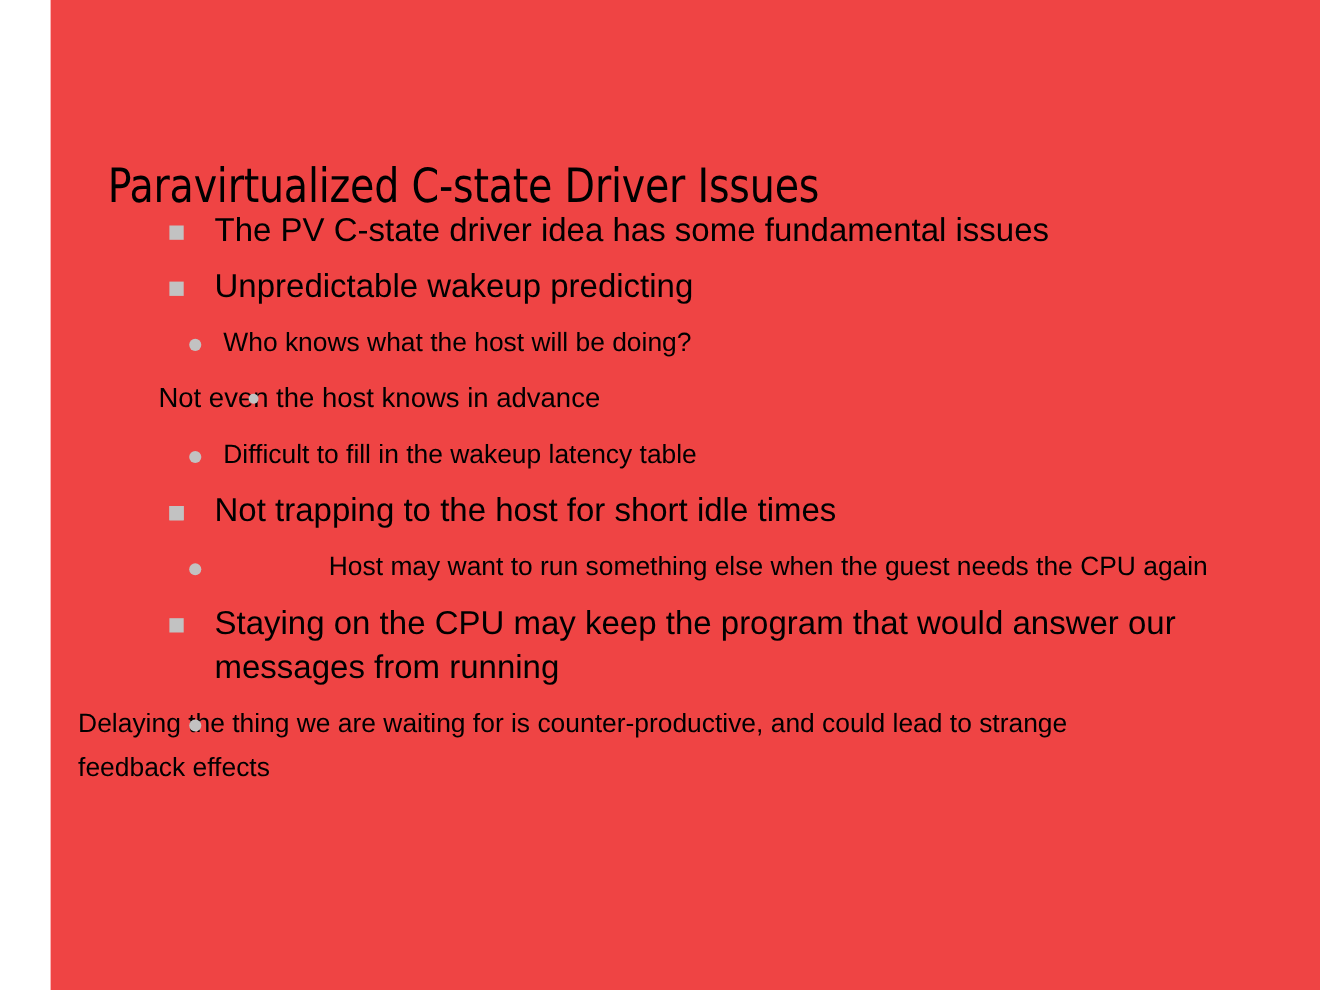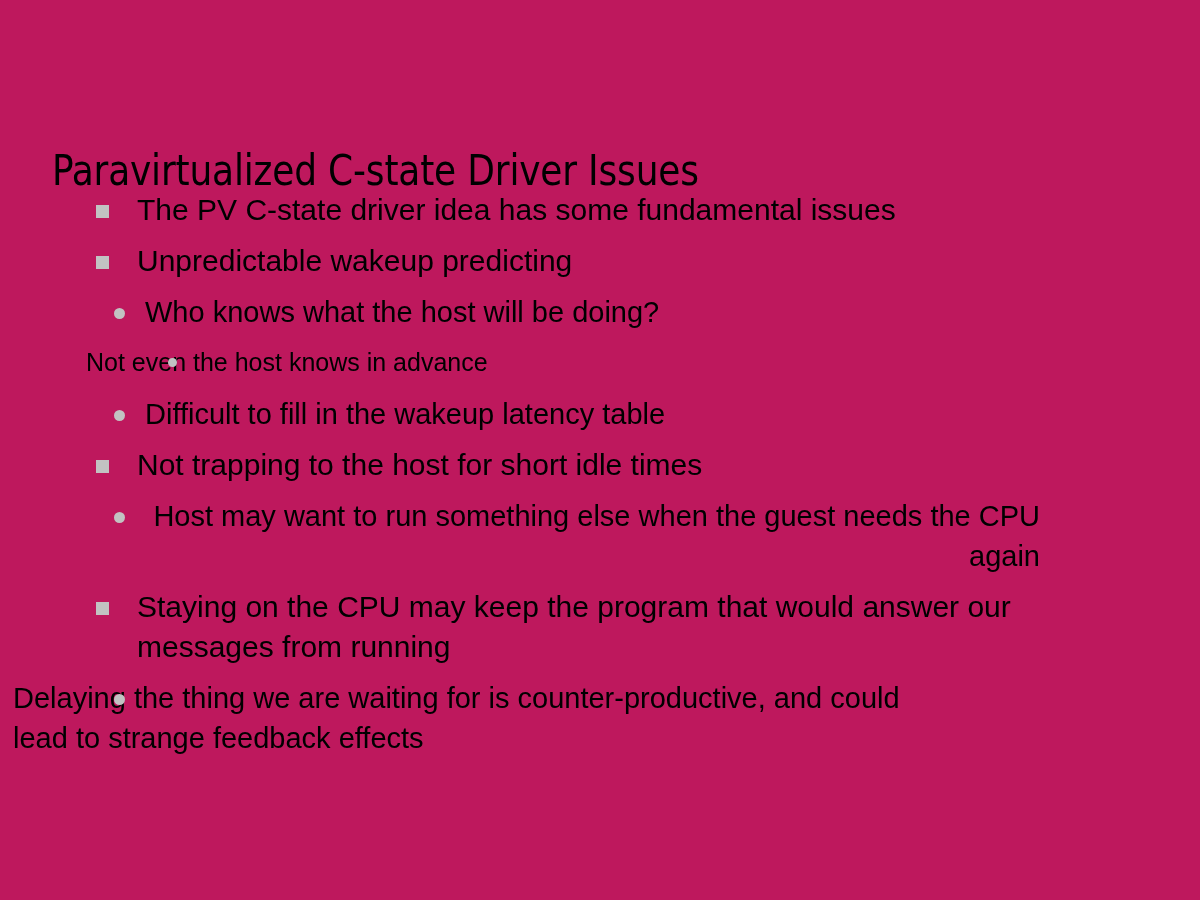--- a/index.html
+++ b/index.html
@@ -34,21 +34,21 @@
     color: #000000;
     letter-spacing: -0.2px;
     white-space: nowrap;
     transform: scaleX(0.93);
     transform-origin: left top;
   }
 
   
   #body-list {
     position: absolute;
-    left: 0;
+    left: 12px;
     top: 190px;
     width: 1040px;
   }
 
   .bullet-row {
     position: relative;
     display: block;
     color: #000000;
     box-sizing: border-box;
   }
@@ -85,21 +85,21 @@
     margin-bottom: 11px;
   }
   .lvl1 > .bullet-marker {
     left: 96px;
     top: 15px;
   }
 
   
   .lvl2 {
     padding-left: 145px;
-    font-size: 29px;
+    font-size: 24px;
     line-height: 40px;
     margin-bottom: 11px;
   }
   .lvl2 > .bullet-marker {
     left: 114px;
     top: 16px;
   }
 
   
   .lvl3 {
@@ -116,21 +116,21 @@
   }
 
   
   .lvl1 > .bullet-text { max-width: 880px; }
   .lvl2 > .bullet-text { max-width: 948px; }
   .lvl3 > .bullet-text { max-width: 840px; }
 </style>
 </head>
 <body>
 
-<div id="slide" style="background: #be185d;">
+<div id="slide" style="background: #ef4444; margin-left: 46px;">
 
   <h1 id="slide-title" style="color: rgb(0, 0, 0);">Paravirtualized C-state Driver Issues</h1>
 
   <div id="body-list">
       <div class="bullet-row lvl1" style="color: rgb(0, 0, 0);">
         <span class="bullet-marker marker-square" style="background: rgb(194, 194, 194);"></span>
         <span class="bullet-text">The PV C-state driver idea has some fundamental issues</span>
       </div>
       <div class="bullet-row lvl1" style="color: rgb(0, 0, 0);">
         <span class="bullet-marker marker-square" style="background: rgb(194, 194, 194);"></span>

